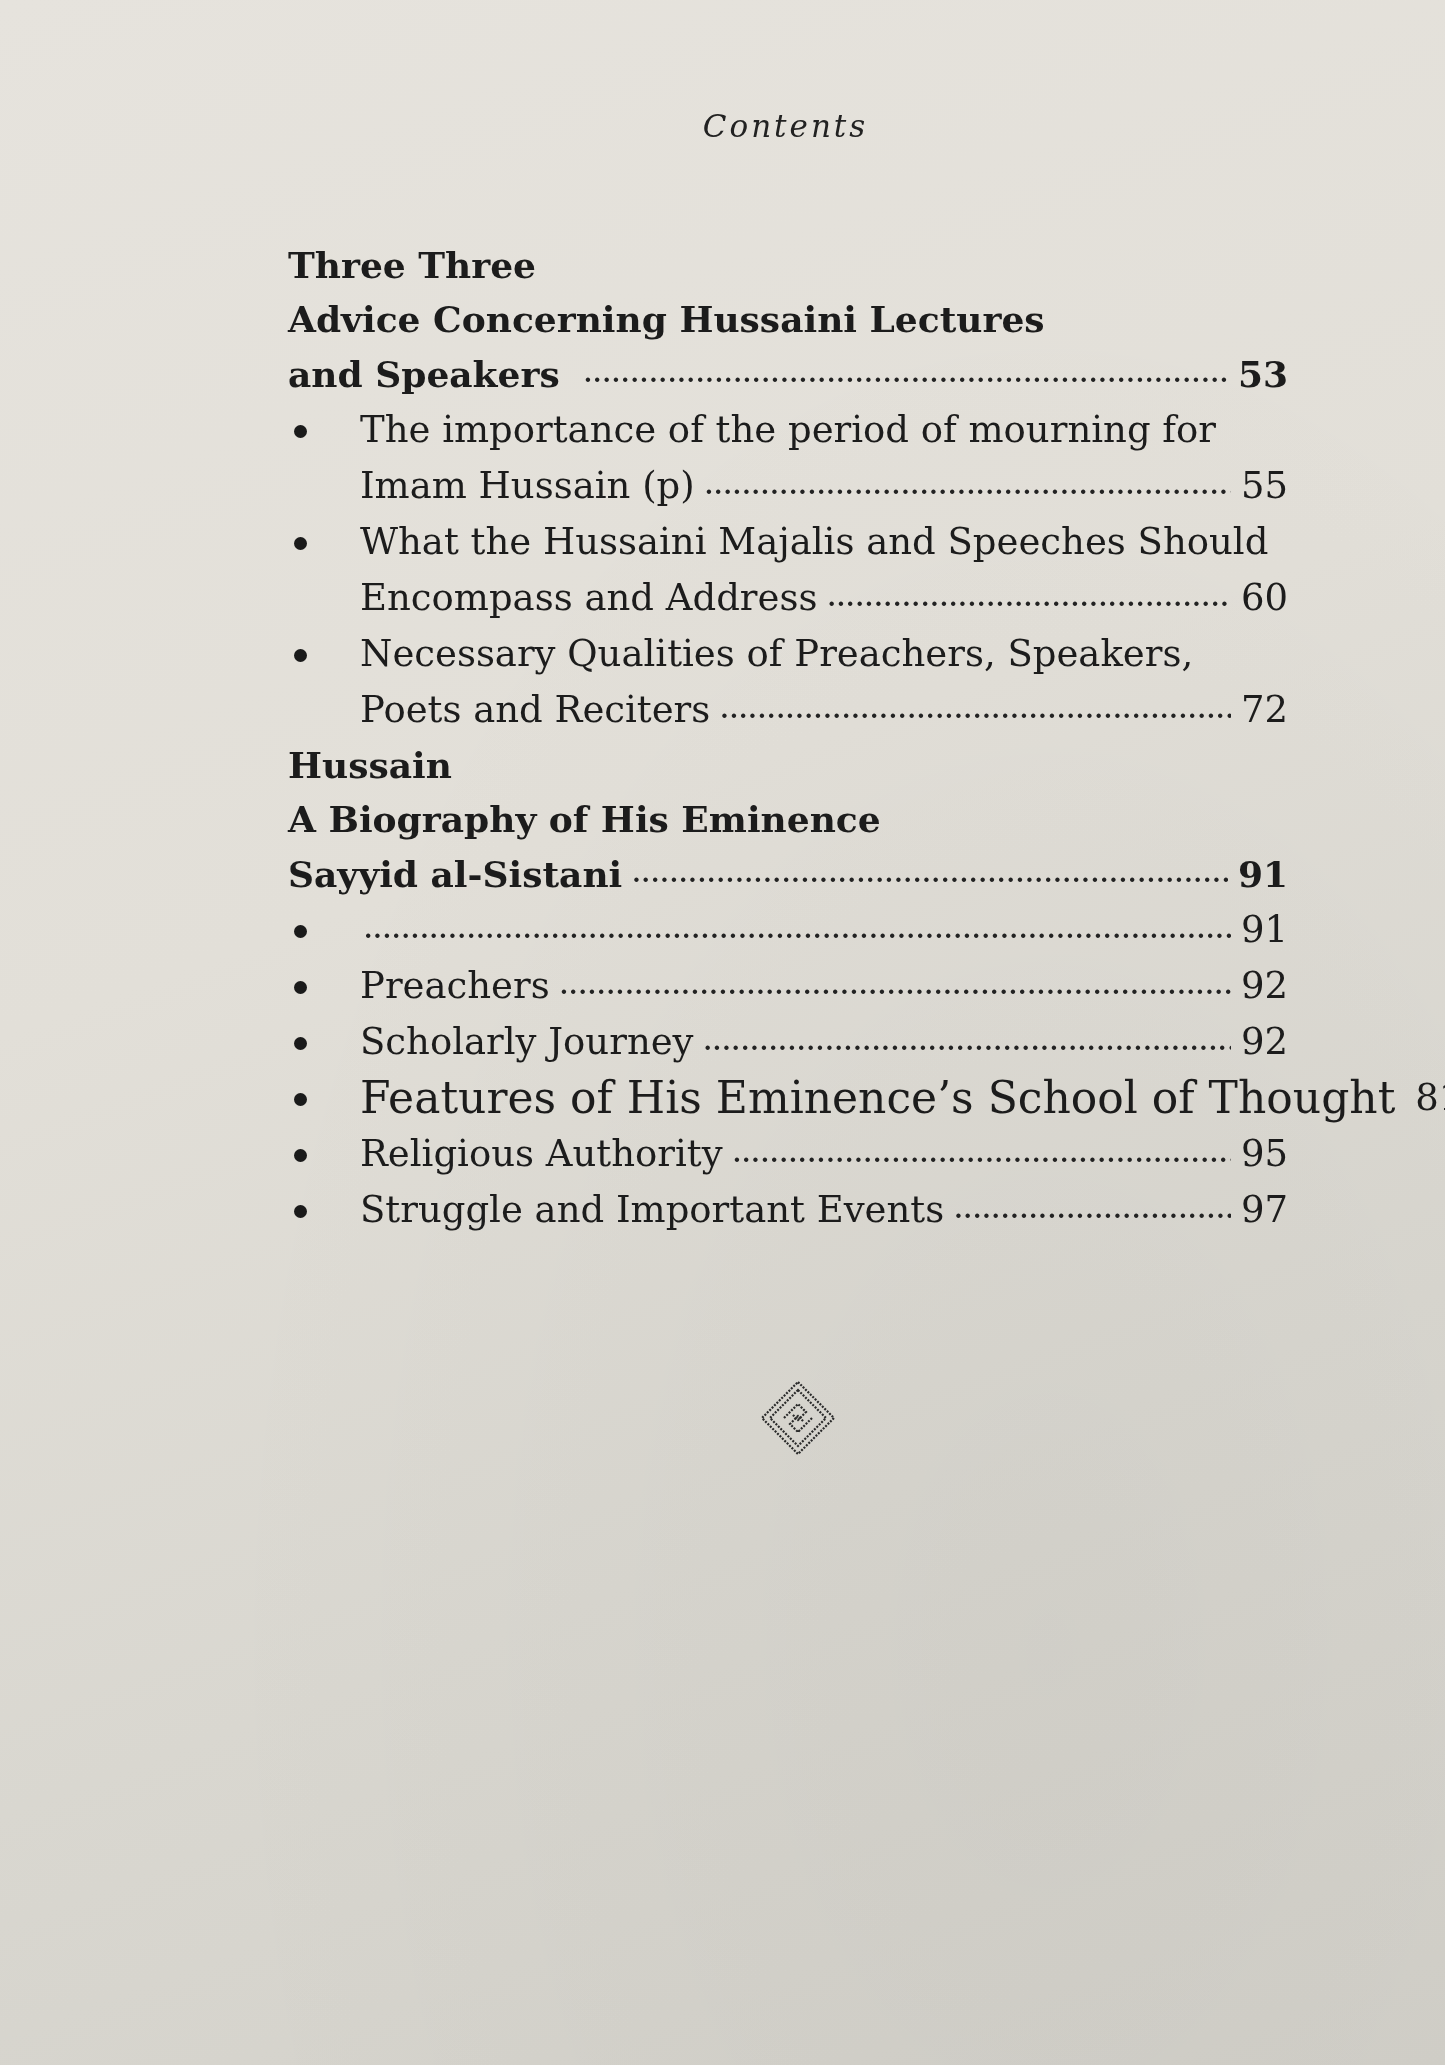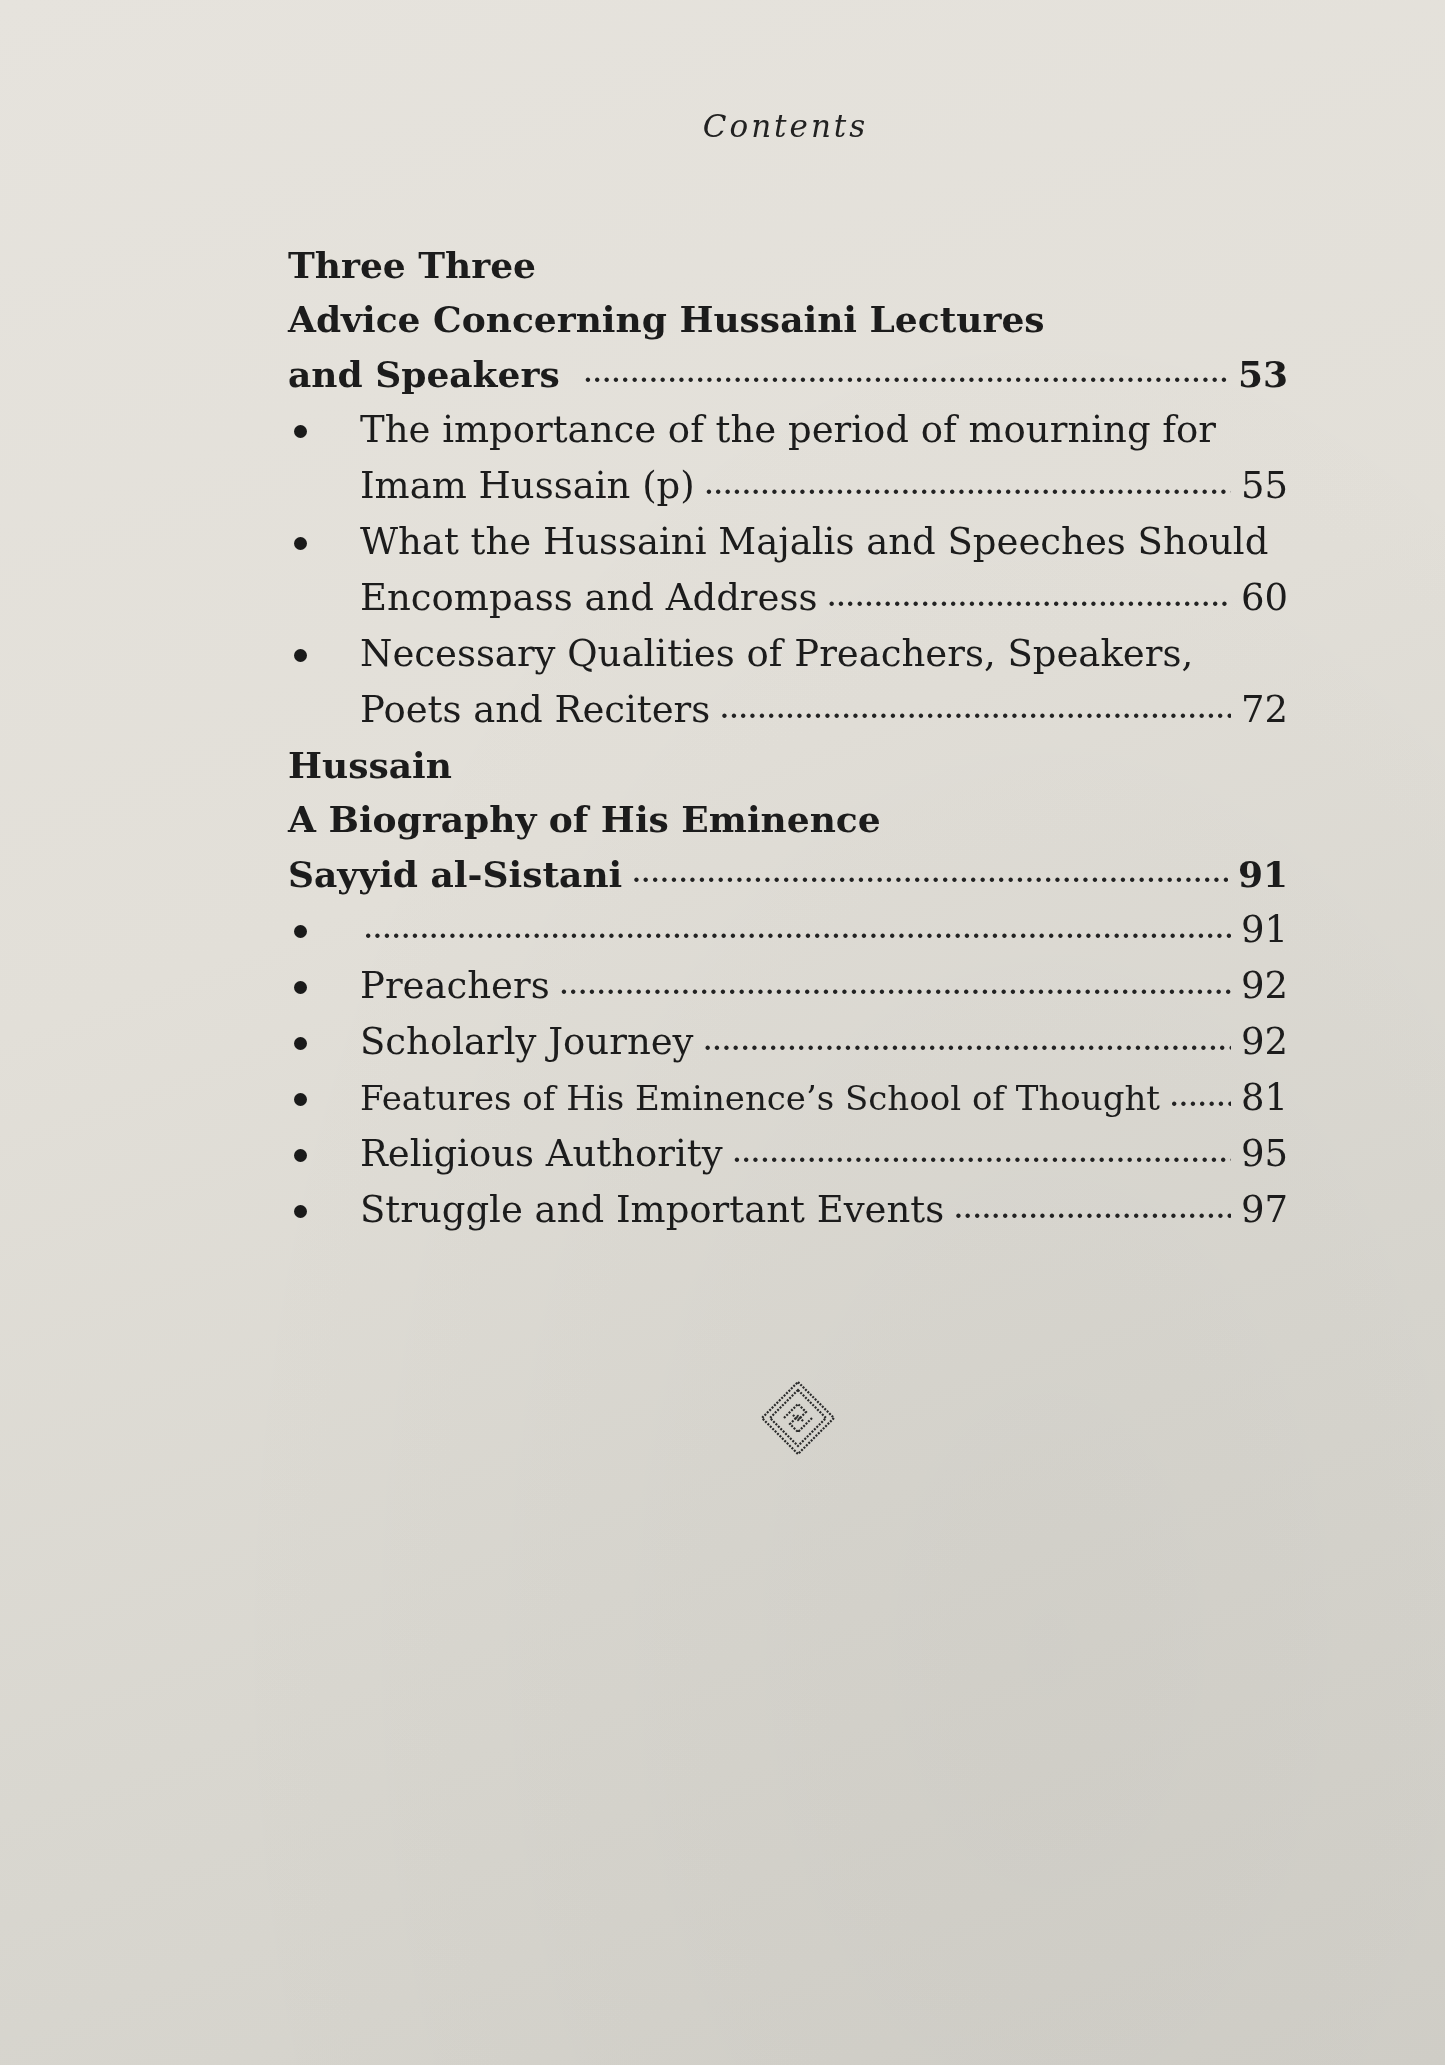--- a/index.html
+++ b/index.html
@@ -103,21 +103,21 @@
       </div>
       <div class="bullet">
         <div class="row">
           <span>Scholarly Journey</span>
           <span class="leader"></span>
           <span class="pg">92</span>
         </div>
       </div>
       <div class="bullet">
         <div class="row">
-          <span style="font-size:34px">Features of His Eminence’s School of Thought</span>
+          <span style="font-size:44px">Features of His Eminence’s School of Thought</span>
           <span class="leader"></span>
           <span class="pg">81</span>
         </div>
       </div>
       <div class="bullet">
         <div class="row">
           <span>Religious Authority</span>
           <span class="leader"></span>
           <span class="pg">95</span>
         </div>

